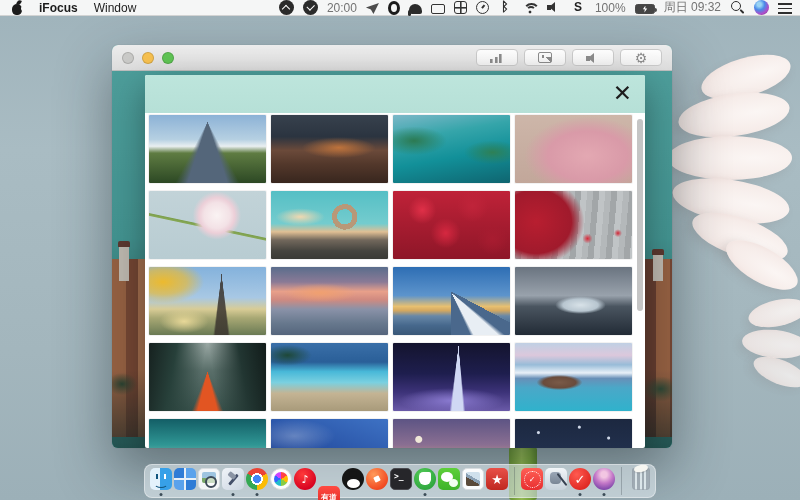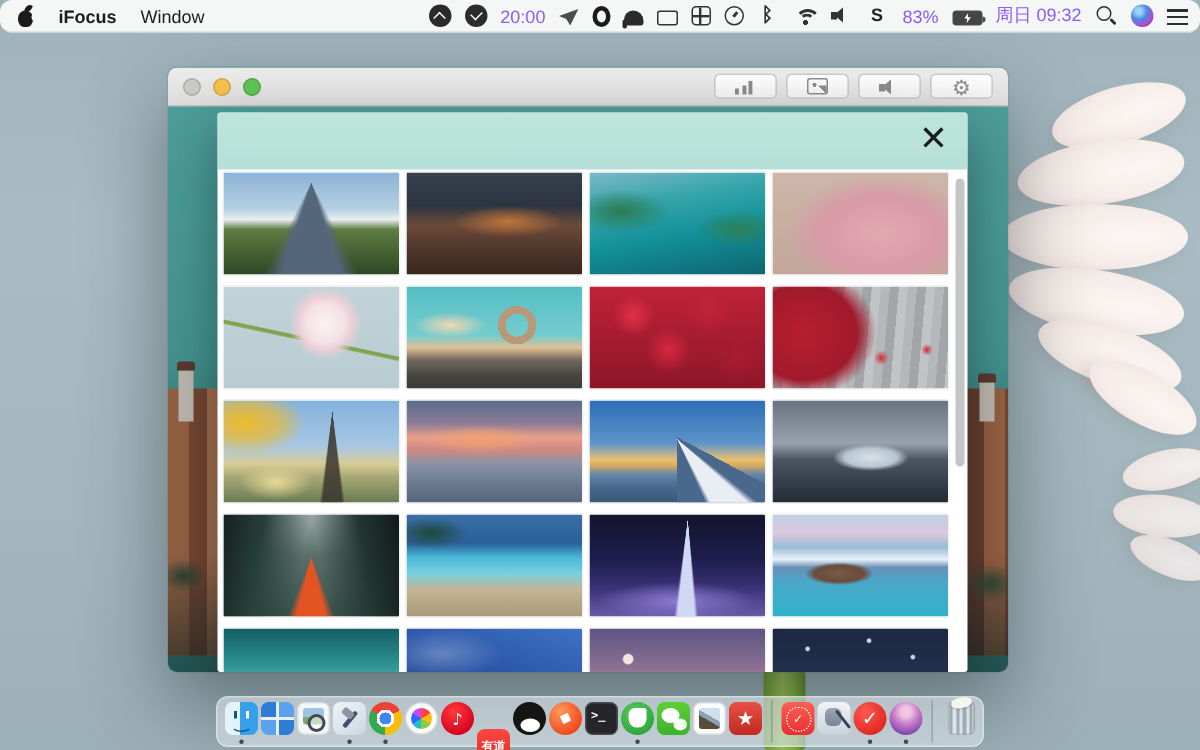--- a/index.html
+++ b/index.html
@@ -5,30 +5,30 @@
   * { margin:0; padding:0; box-sizing:border-box; }
   html,body { width:800px; height:500px; overflow:hidden; }
   body { font-family:"Liberation Sans", sans-serif; position:relative; background:#a7bac1; }
 
   
   .wallpaper { position:absolute; inset:0; background:linear-gradient(180deg,#9fb3bb 0%,#a9bcc3 30%,#a3b6bd 70%,#9cb0b8 100%); }
   .petal { position:absolute; background:radial-gradient(ellipse at 70% 50%, #fbf6f4 0%, #f6ece9 60%, #eedcd8 100%); border-radius:50%; box-shadow:-4px 4px 10px rgba(120,110,110,.18); }
   .stem { position:absolute; left:509px; top:447px; width:28px; height:53px; background:linear-gradient(90deg,#6f9c34 0%,#9cc455 45%,#7fae3e 75%,#5d8a2c 100%); border-radius:3px; filter:blur(.4px); }
 
   
-  .menubar { position:absolute; top:0; left:0; right:0; height:22px; background:#f5f6f6; border-bottom:1px solid rgba(0,0,0,.14); display:flex; align-items:center; padding:0 8px 0 12px; z-index:50;border-radius:8px; }
+  .menubar { position:absolute; top:0; left:0; right:0; height:16px; background:#f5f6f6; border-bottom:1px solid rgba(0,0,0,.14); display:flex; align-items:center; padding:0 8px 0 12px; z-index:50; }
   .menubar .left { display:flex; align-items:center; gap:16px; }
   .apple { width:11px; height:14px; position:relative; display:inline-block; }
   .apple::before { content:""; position:absolute; left:0; right:1px; top:3px; bottom:0; background:#1b1b1b; border-radius:5px 5px 4px 4px / 5px 5px 5px 5px; }
   .apple::after { content:""; position:absolute; width:5px; height:5px; background:#f5f6f6; border-radius:50%; right:-3px; top:5px; }
   .apple .leaf { position:absolute; width:4px; height:5px; background:#1b1b1b; border-radius:70% 0 70% 0; top:-1px; left:5px; transform:rotate(25deg); }
   .menu-item { font-size:12px; color:#1c1c1c; }
   .menu-item.bold { font-weight:bold; }
   .menubar .right { margin-left:auto; display:flex; align-items:center; gap:9px; }
-  .mtext { font-size:12px; color:#8b5cf6; white-space:nowrap; }
+  .mtext { font-size:12px; color:#737373; white-space:nowrap; }
   .mi { position:relative; display:inline-block; width:15px; height:15px; }
   .mi-gauge-arrow { background:#2b2b2b; border-radius:50%; }
   .mi-gauge-arrow::after { content:""; position:absolute; left:4.5px; top:5.5px; width:5px; height:5px; border-top:1.6px solid #fff; border-right:1.6px solid #fff; transform:rotate(-45deg); }
   .mi-timer-check { background:#2b2b2b; border-radius:50%; }
   .mi-timer-check::after { content:""; position:absolute; left:4px; top:4px; width:6px; height:3.5px; border-left:1.6px solid #fff; border-bottom:1.6px solid #fff; transform:rotate(-45deg); }
   .mi-paper-plane { width:13px; height:11px; margin-top:2px; background:#4c4c4c; clip-path:polygon(0 42%, 100% 0, 58% 100%, 38% 60%); }
   .mi-ring-app { width:12px; height:14px; border:3px solid #1b1b1b; border-radius:50%; }
   .mi-elephant-evernote { width:13px; height:10px; margin-top:3px; background:#2b2b2b; border-radius:6px 7px 2px 3px; }
   .mi-elephant-evernote::after { content:""; position:absolute; left:-1px; bottom:-2px; width:3px; height:6px; background:#2b2b2b; border-radius:2px; }
   .mi-display-rect { width:14px; height:10px; margin-top:2px; border:1.6px solid #333; border-radius:2px; }
@@ -183,21 +183,21 @@
       <span class="mi mi-paper-plane"></span>
       <span class="mi mi-ring-app"></span>
       <span class="mi mi-elephant-evernote"></span>
       <span class="mi mi-display-rect"></span>
       <span class="mi mi-window-grid"></span>
       <span class="mi mi-history-clock"></span>
       <span class="mi mi-bluetooth"></span>
       <span class="mi mi-wifi"></span>
       <span class="mi mi-speaker"></span>
       <span class="mi mi-shadowsocks-s"></span>
-      <span class="mtext">83%</span>
+      <span class="mtext">100%</span>
       <span class="mi mi-battery-charging"></span>
       <span class="mtext">周日 09:32</span>
       <span class="mi mi-spotlight-search"></span>
       <span class="mi mi-siri"></span>
       <span class="mi mi-notification-list"></span>
     </div>
 </div>
 
 <div class="window">
   <div class="titlebar">

